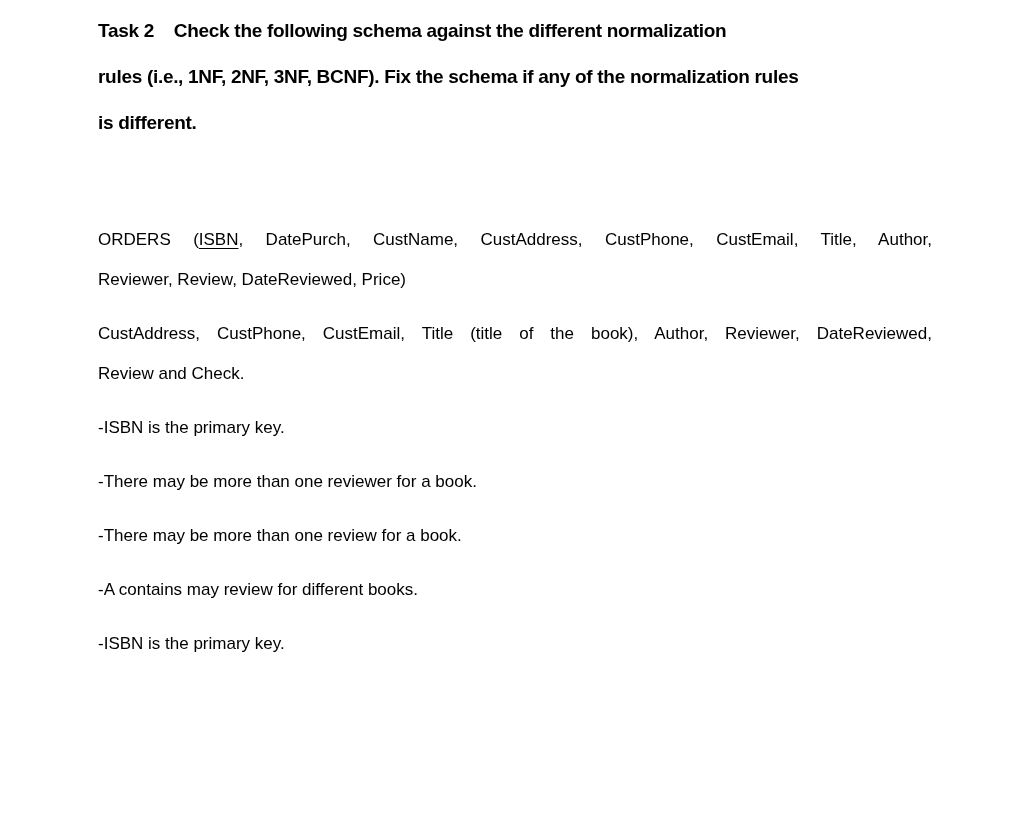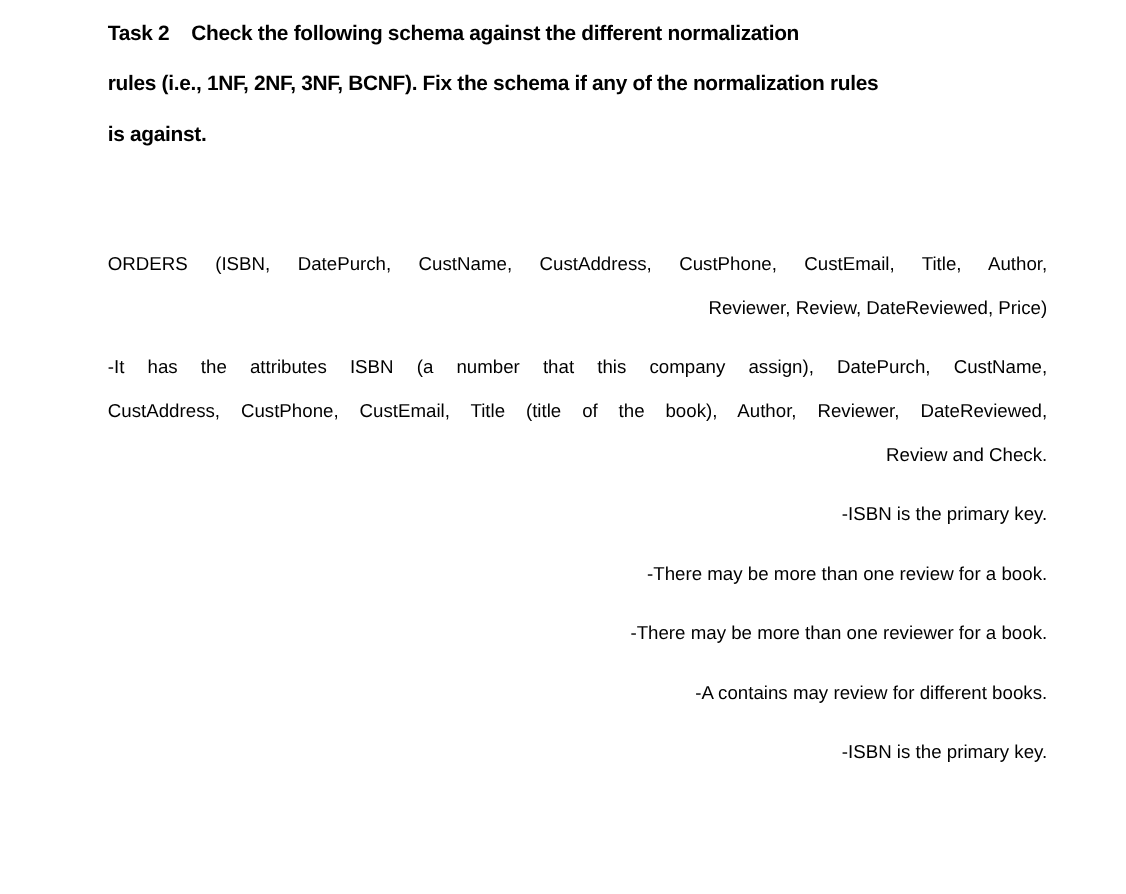--- a/index.html
+++ b/index.html
@@ -11,76 +11,76 @@
     width: 1024px;
     height: 813px;
     overflow: hidden;
     color: #000000;
     font-family: "Liberation Sans", "DejaVu Sans", sans-serif;
   }
   .page {
     box-sizing: border-box;
     width: 1024px;
     height: 813px;
-    padding: 8px 72px 0 98px;
+    padding: 8px 92px 0 98px;
     background: #ffffff;
   }
   .heading {
     margin: 0 0 74px 0;
   }
   .heading-line {
     font-weight: bold;
     font-size: 19px;
     line-height: 46px;
     letter-spacing: -0.3px;
     white-space: pre-wrap;
   }
   .para {
     margin: 0 0 14px 0;
     font-size: 17px;
     line-height: 40px;
   }
   .line {
-    text-align: right;
+    text-align: left;
   }
   .line.stretch {
     text-align: justify;
     text-align-last: justify;
   }
   .seg-u {
+    text-decoration: underline;
     text-underline-offset: 3px;
   }
 </style>
 </head>
 <body>
 
 <div class="page">
   <div class="heading">
       <div class="heading-line">Task 2    Check the following schema against the different normalization</div>
       <div class="heading-line">rules (i.e., 1NF, 2NF, 3NF, BCNF). Fix the schema if any of the normalization rules</div>
-      <div class="heading-line">is against.</div>
+      <div class="heading-line">is different.</div>
     </div>
   <div>
       <div class="para">
         <div class="line stretch"><span class="">ORDERS (</span><span class="seg-u">ISBN</span><span class="">, DatePurch, CustName, CustAddress, CustPhone, CustEmail, Title, Author,</span></div>
         <div class="line"><span class="">Reviewer, Review, DateReviewed, Price)</span></div>
       </div>
       <div class="para">
-        <div class="line stretch"><span class="">-It has the attributes ISBN (a number that this company assign), DatePurch, CustName,</span></div>
         <div class="line stretch"><span class="">CustAddress, CustPhone, CustEmail, Title (title of the book), Author, Reviewer, DateReviewed,</span></div>
         <div class="line"><span class="">Review and Check.</span></div>
       </div>
       <div class="para">
         <div class="line"><span class="">-ISBN is the primary key.</span></div>
       </div>
       <div class="para">
-        <div class="line"><span class="">-There may be more than one review for a book.</span></div>
+        <div class="line"><span class="">-There may be more than one reviewer for a book.</span></div>
       </div>
       <div class="para">
-        <div class="line"><span class="">-There may be more than one reviewer for a book.</span></div>
+        <div class="line"><span class="">-There may be more than one review for a book.</span></div>
       </div>
       <div class="para">
         <div class="line"><span class="">-A contains may review for different books.</span></div>
       </div>
       <div class="para">
         <div class="line"><span class="">-ISBN is the primary key.</span></div>
       </div>
     </div>
 </div>
 

